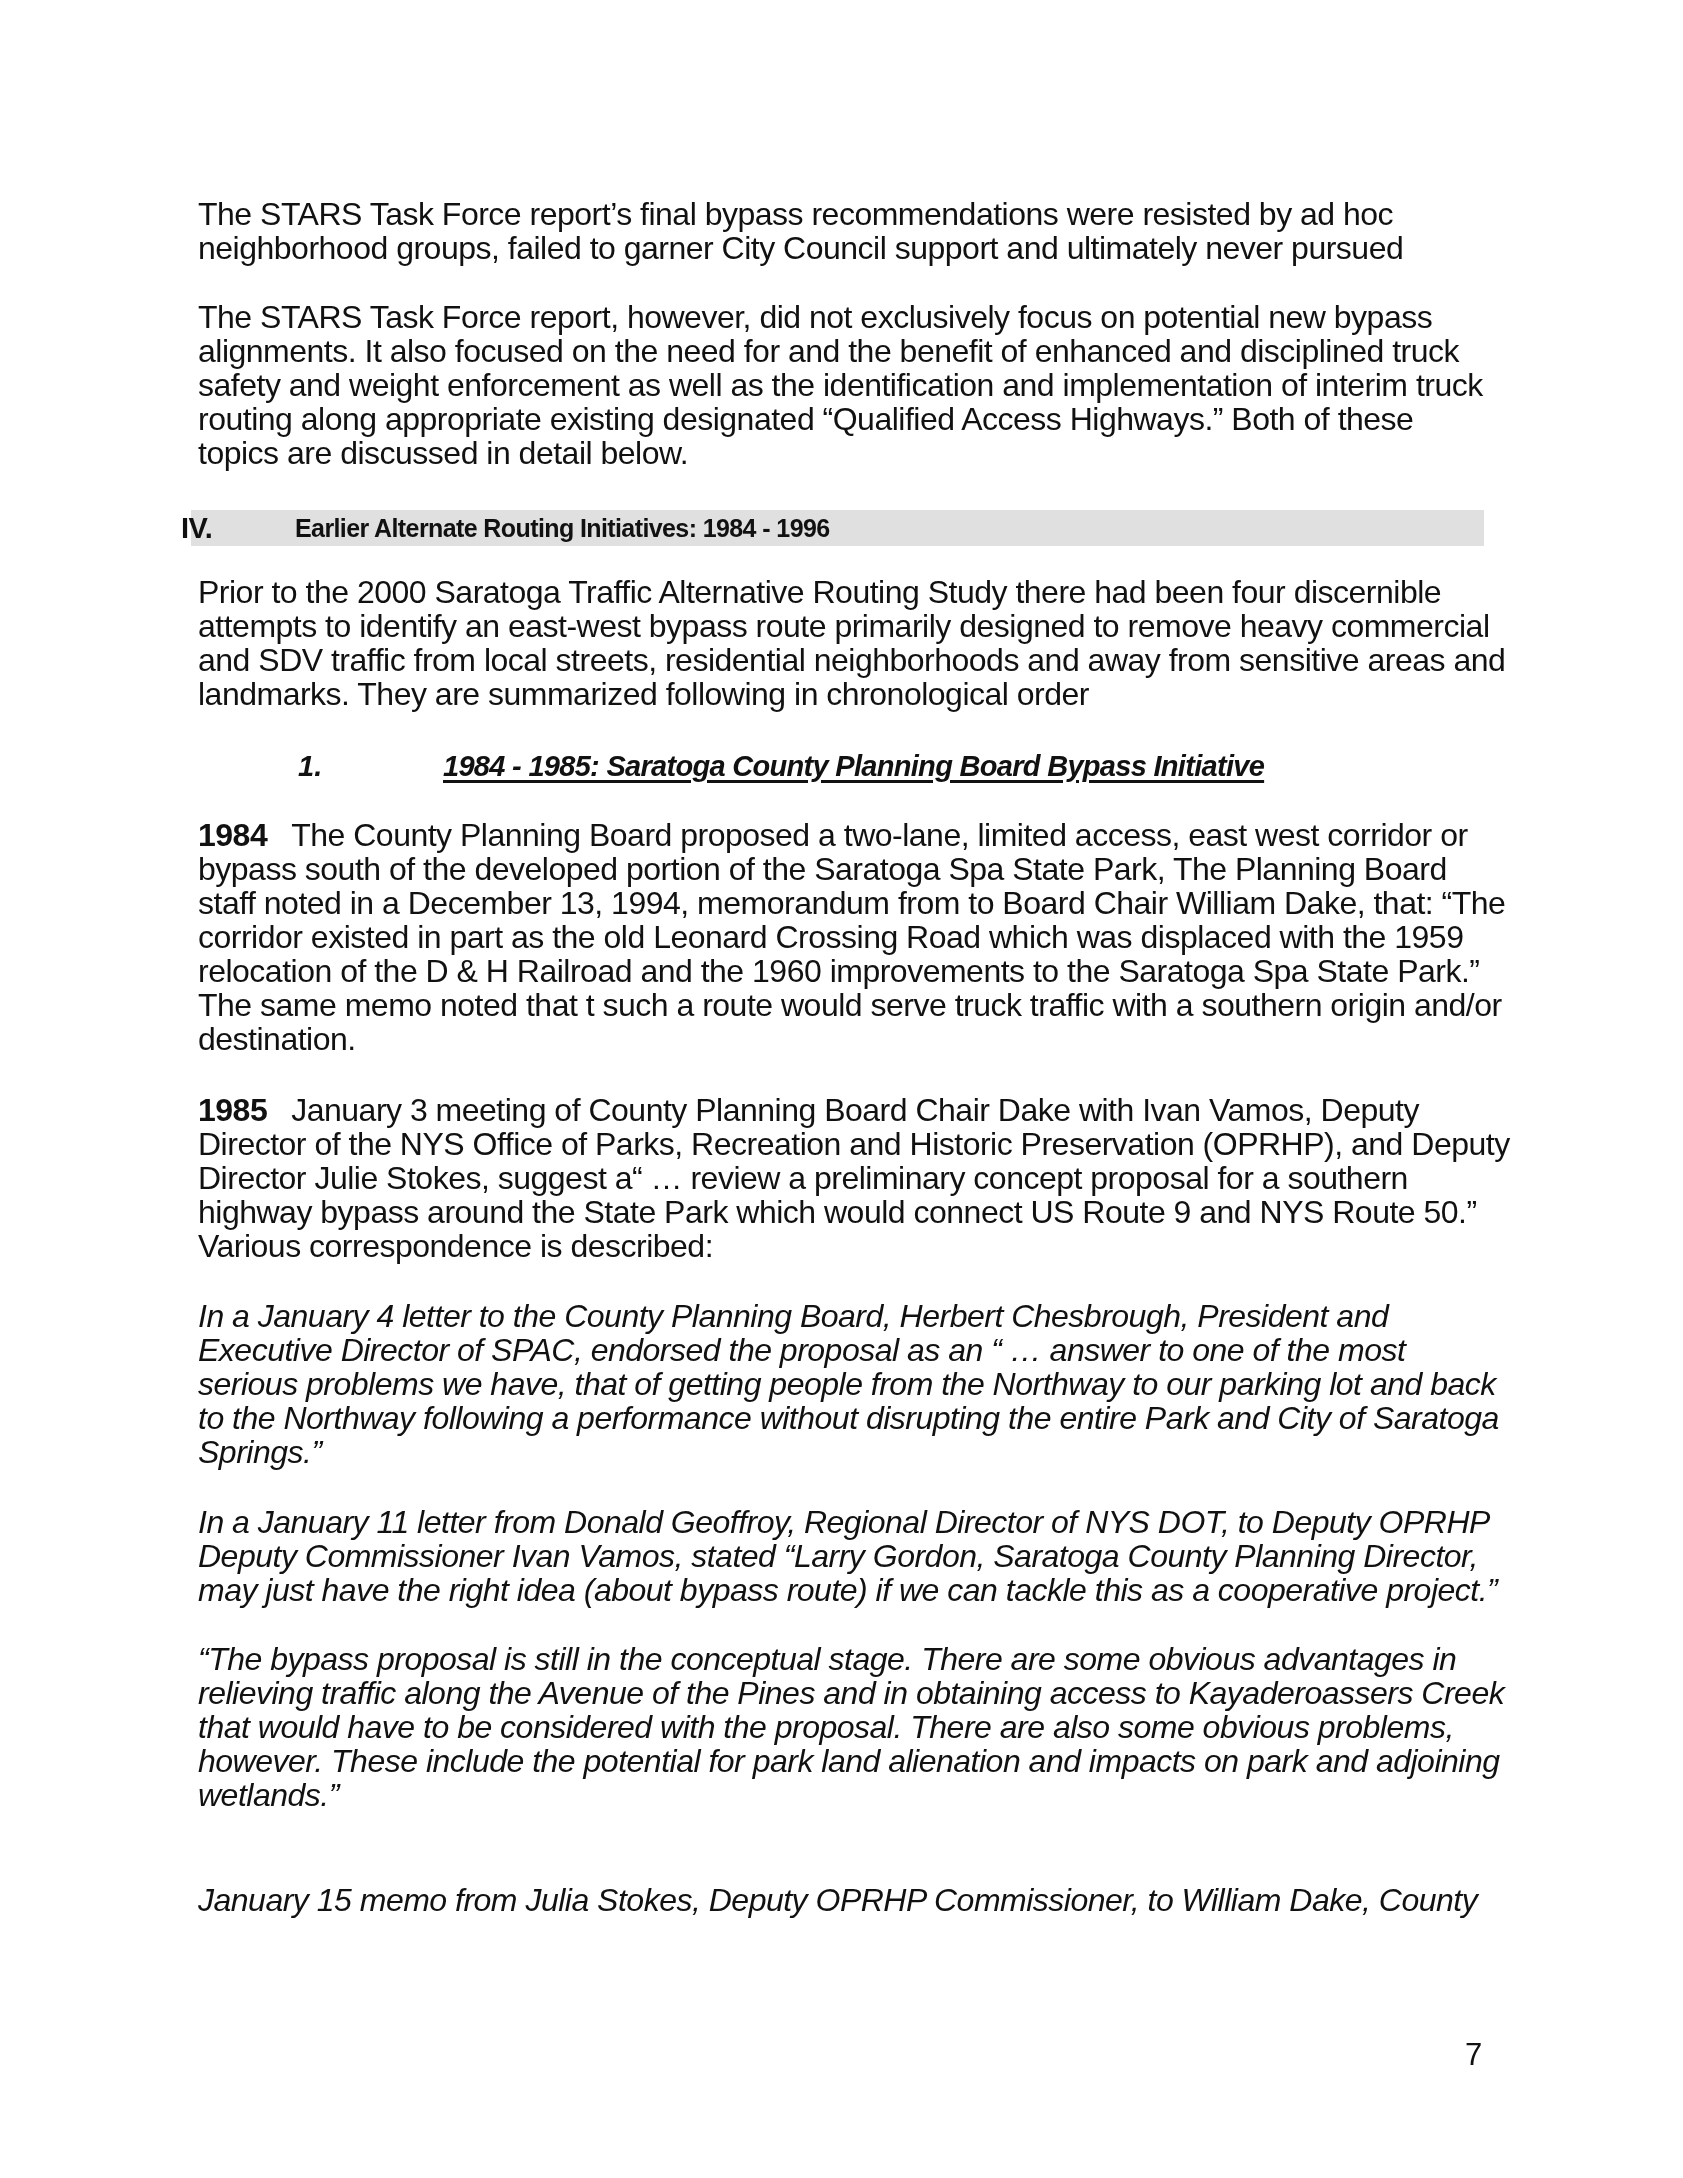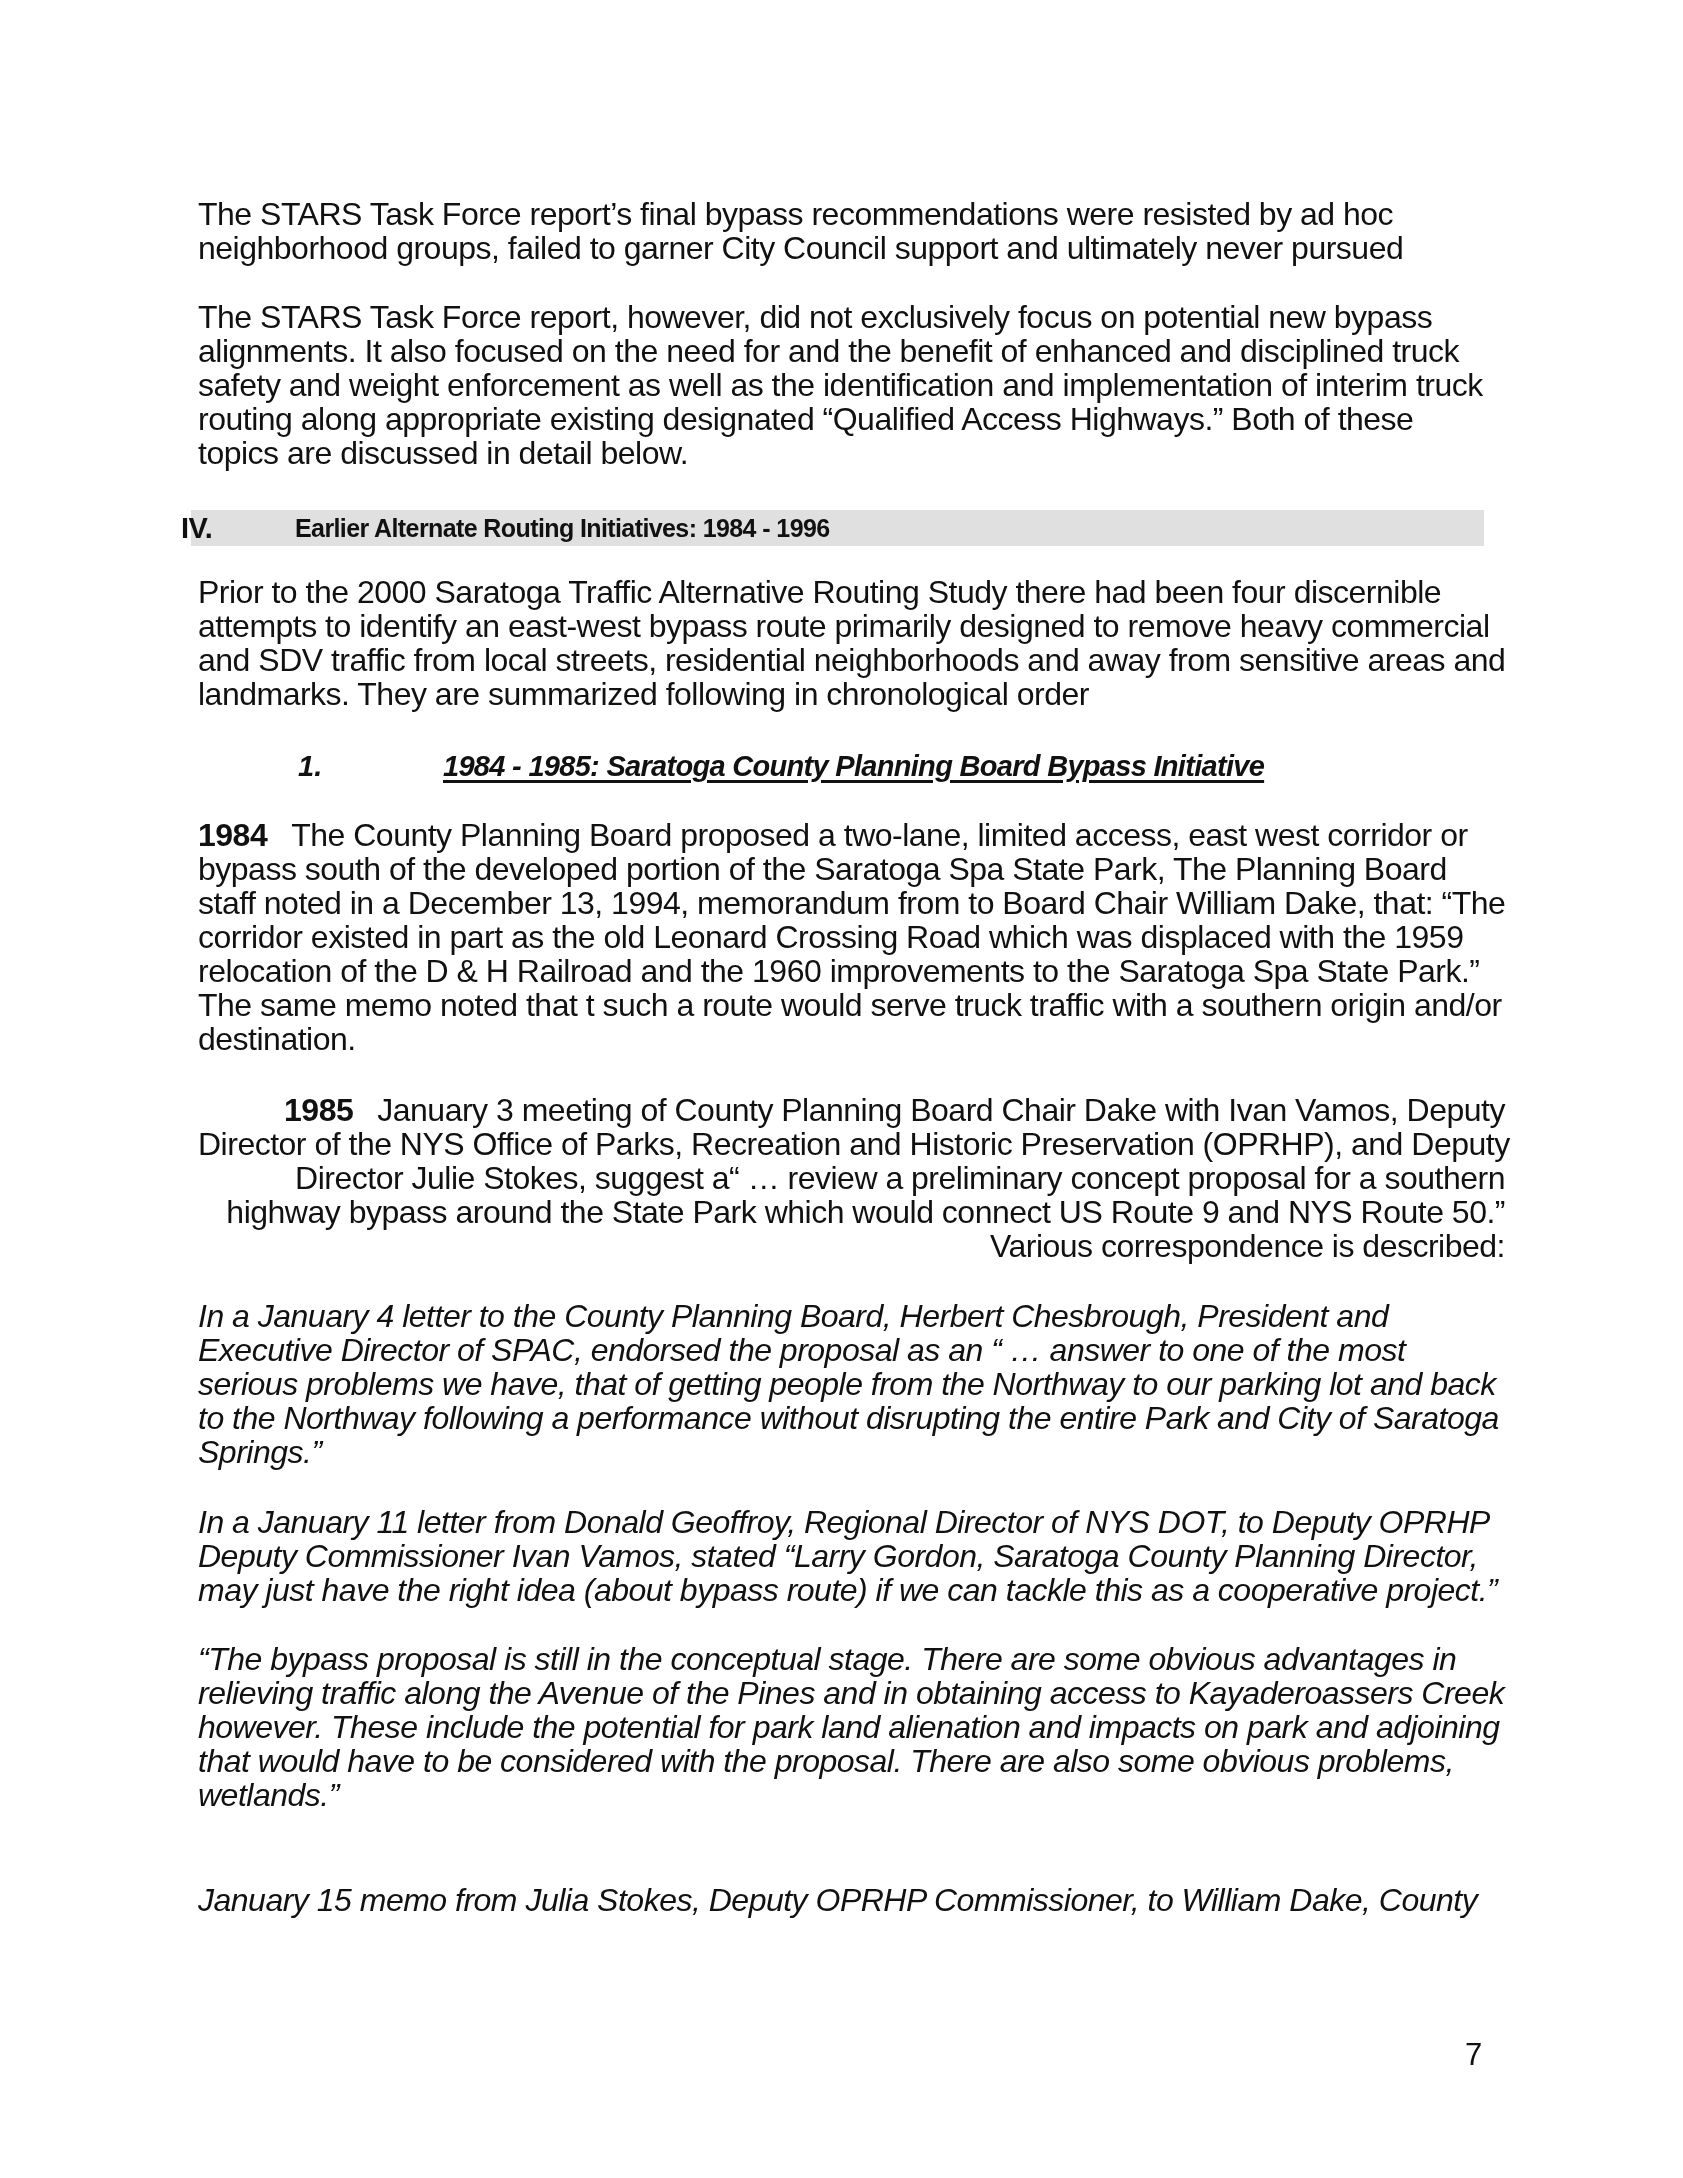--- a/index.html
+++ b/index.html
@@ -51,21 +51,21 @@
 <div class="block" style="top:818px;">
   <span class="ln"><span class="lead">1984</span><span>The County Planning Board proposed a two-lane, limited access, east west corridor or</span></span>
   <span class="ln">bypass south of the developed portion of the Saratoga Spa State Park,  The Planning Board</span>
   <span class="ln">staff noted in a December 13, 1994, memorandum from to Board Chair William Dake, that: “The</span>
   <span class="ln">corridor existed in part as the old Leonard Crossing Road which was displaced with the 1959</span>
   <span class="ln">relocation of the D &amp; H Railroad and the 1960 improvements to the Saratoga Spa State Park.”</span>
   <span class="ln">The same memo noted that t such a route would serve truck traffic with a southern origin and/or</span>
   <span class="ln">destination.</span>
 </div>
 
-<div class="block" style="top:1093px;text-align:right;">
+<div class="block" style="top:1093px;">
   <span class="ln"><span class="lead">1985</span><span>January 3 meeting of County Planning Board Chair Dake with Ivan Vamos, Deputy</span></span>
   <span class="ln">Director of the NYS Office of Parks, Recreation and Historic Preservation (OPRHP), and Deputy</span>
   <span class="ln">Director Julie Stokes, suggest a“ … review a preliminary concept proposal for a southern</span>
   <span class="ln">highway bypass around the State Park which would connect US Route 9 and NYS Route 50.”</span>
   <span class="ln">Various correspondence is described:</span>
 </div>
 
 <div class="block italic" style="top:1299px;">
   <span class="ln">In a January 4 letter to the County Planning Board, Herbert Chesbrough, President and</span>
   <span class="ln">Executive Director of SPAC, endorsed the proposal as an “ … answer to one of the most</span>
@@ -76,22 +76,22 @@
 
 <div class="block italic" style="top:1505px;">
   <span class="ln">In a January 11 letter from Donald Geoffroy, Regional Director of NYS DOT, to Deputy OPRHP</span>
   <span class="ln">Deputy Commissioner Ivan Vamos, stated “Larry Gordon, Saratoga County Planning Director,</span>
   <span class="ln">may just have the right idea (about bypass route) if we can tackle this as a cooperative project.”</span>
 </div>
 
 <div class="block italic" style="top:1642px;">
   <span class="ln">“The bypass proposal is still in the conceptual stage.  There are some obvious advantages in</span>
   <span class="ln">relieving traffic along the Avenue of the Pines and in obtaining access to Kayaderoassers Creek</span>
+  <span class="ln">that would have to be considered with the proposal.  There are also some obvious problems,</span>
   <span class="ln">however.  These include the potential for park land alienation and impacts on park and adjoining</span>
-  <span class="ln">that would have to be considered with the proposal.  There are also some obvious problems,</span>
   <span class="ln">wetlands.”</span>
 </div>
 
 <div class="block italic" style="top:1883px;">
   <span class="ln">January 15 memo from Julia Stokes, Deputy OPRHP Commissioner, to William Dake, County</span>
 </div>
 
 <span class="page-number">7</span>
 
 

